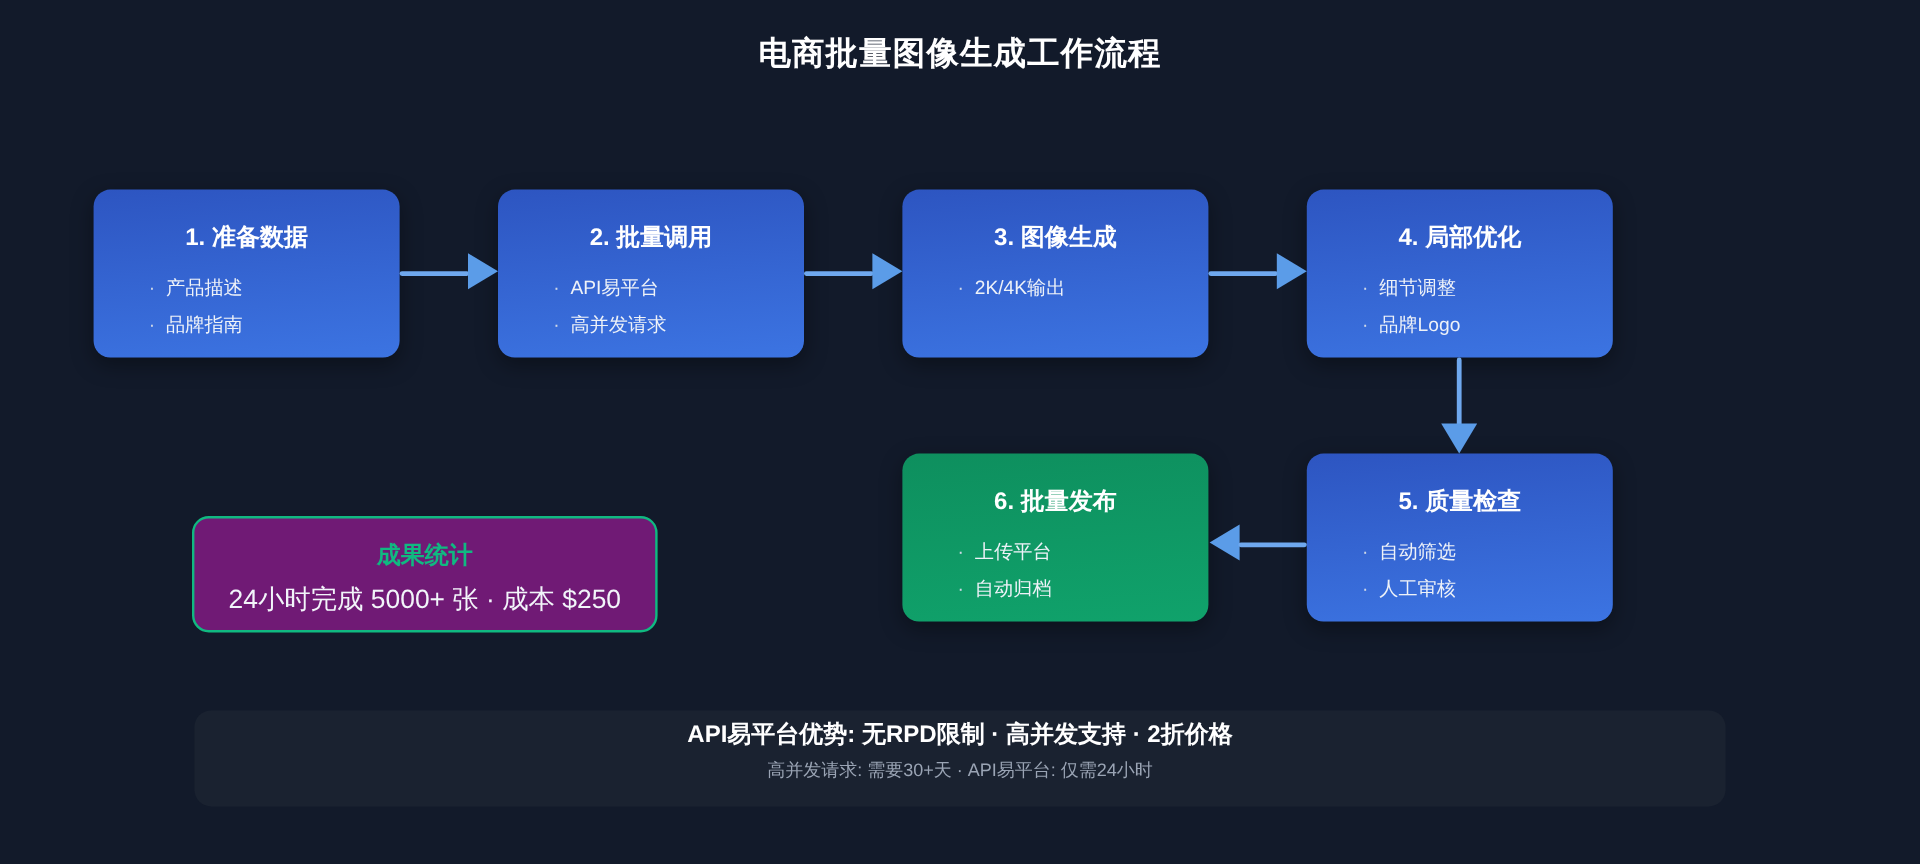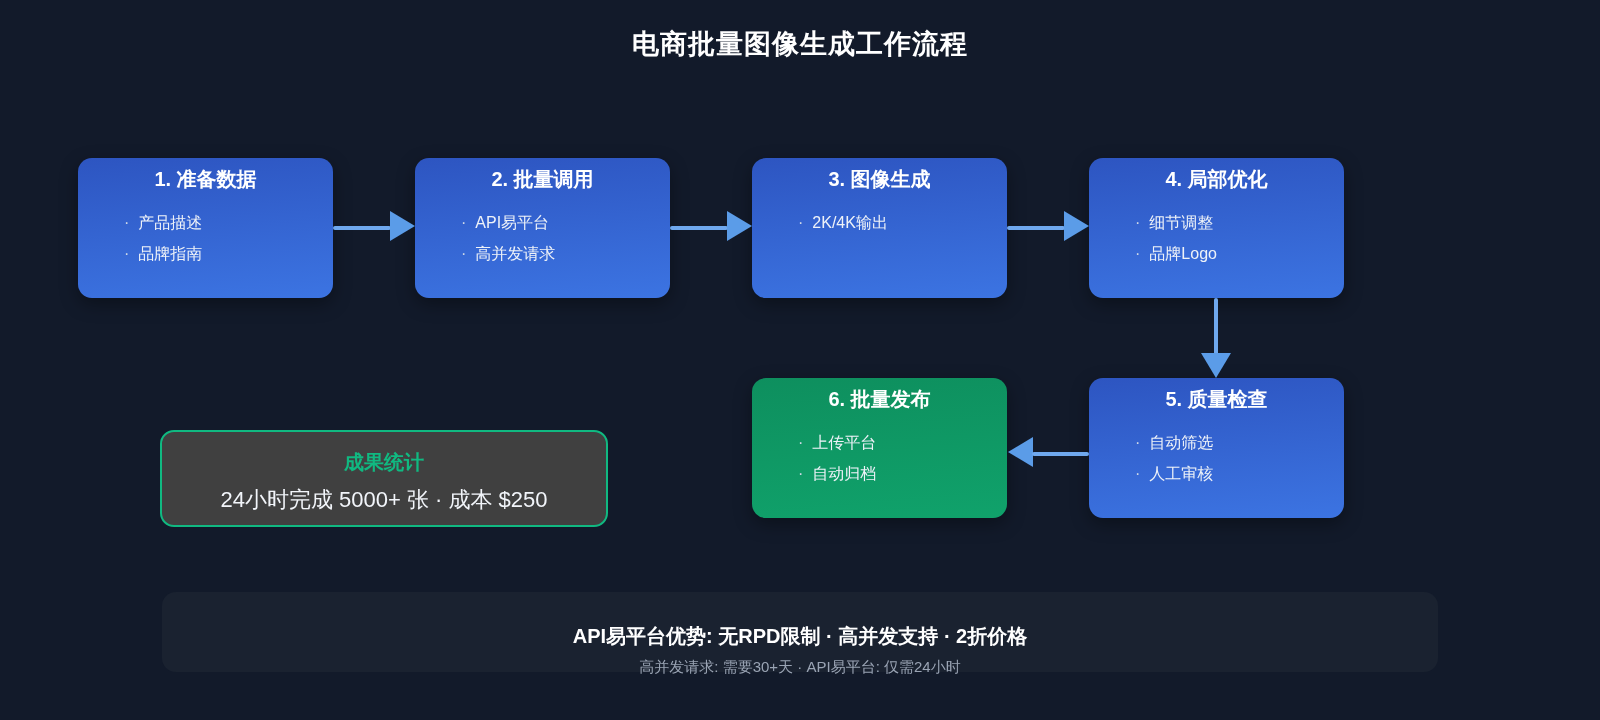--- a/index.html
+++ b/index.html
@@ -16,58 +16,58 @@
     letter-spacing:1px;
   }
   
   .box{
     position:absolute;width:255px;height:140px;border-radius:14px;
     box-shadow:0 6px 18px rgba(0,0,0,0.35);
   }
   .box.blue{background:linear-gradient(175deg,#2d55c1 0%,#3c74e2 100%);}
   .box.green{background:linear-gradient(175deg,#0e8f5e 0%,#10a26b 100%);}
   .box-title{
-    margin-top:8px;text-align:center;
+    margin-top:26px;text-align:center;
     font-size:20px;font-weight:bold;color:#ffffff;
   }
   .box-items{margin-top:14px;padding-left:46px;}
   .bullet-line{
     font-size:16px;line-height:31px;color:#eef2f8;
     white-space:nowrap;
   }
   .bullet-line .dot{color:#cfd8e6;margin-right:9px;}
   
   .arrow{position:absolute;}
   .hline{position:absolute;height:4px;background:#6fa8ee;border-radius:2px;}
   .vline{position:absolute;width:4px;background:#6fa8ee;border-radius:2px;}
   .tri{position:absolute;width:0;height:0;}
   .tri-right{border-top:15px solid transparent;border-bottom:15px solid transparent;border-left:25px solid #5b9ce8;}
   .tri-down{border-left:15px solid transparent;border-right:15px solid transparent;border-top:25px solid #5b9ce8;}
   .tri-left{border-top:15px solid transparent;border-bottom:15px solid transparent;border-right:25px solid #5b9ce8;}
   
   .stats{
-    position:absolute;left:160px;top:430px;width:448px;height:97px;
+    position:absolute;left:160px;top:430px;width:388px;height:97px;
     border:2px solid #10b981;border-radius:14px;
-    background:#404040;box-sizing:border-box;
+    background:#701a75;box-sizing:border-box;
   }
   .stats-title{
     margin-top:17px;text-align:center;
     font-size:20px;font-weight:bold;color:#10b981;
   }
   .stats-value{
     margin-top:9px;text-align:center;
     font-size:22px;color:#f2f5fa;
   }
   
   .footer{
     position:absolute;left:162px;top:592px;width:1276px;height:80px;
     background:#1a2230;border-radius:14px;
   }
   .footer-headline{
-    margin-top:31px;text-align:center;
+    margin-top:6px;text-align:center;
     font-size:20px;font-weight:bold;color:#ffffff;
   }
   .footer-subline{
     margin-top:8px;text-align:center;
     font-size:15px;color:#9aa4b4;
   }
 </style>
 </head>
 <body>
 

